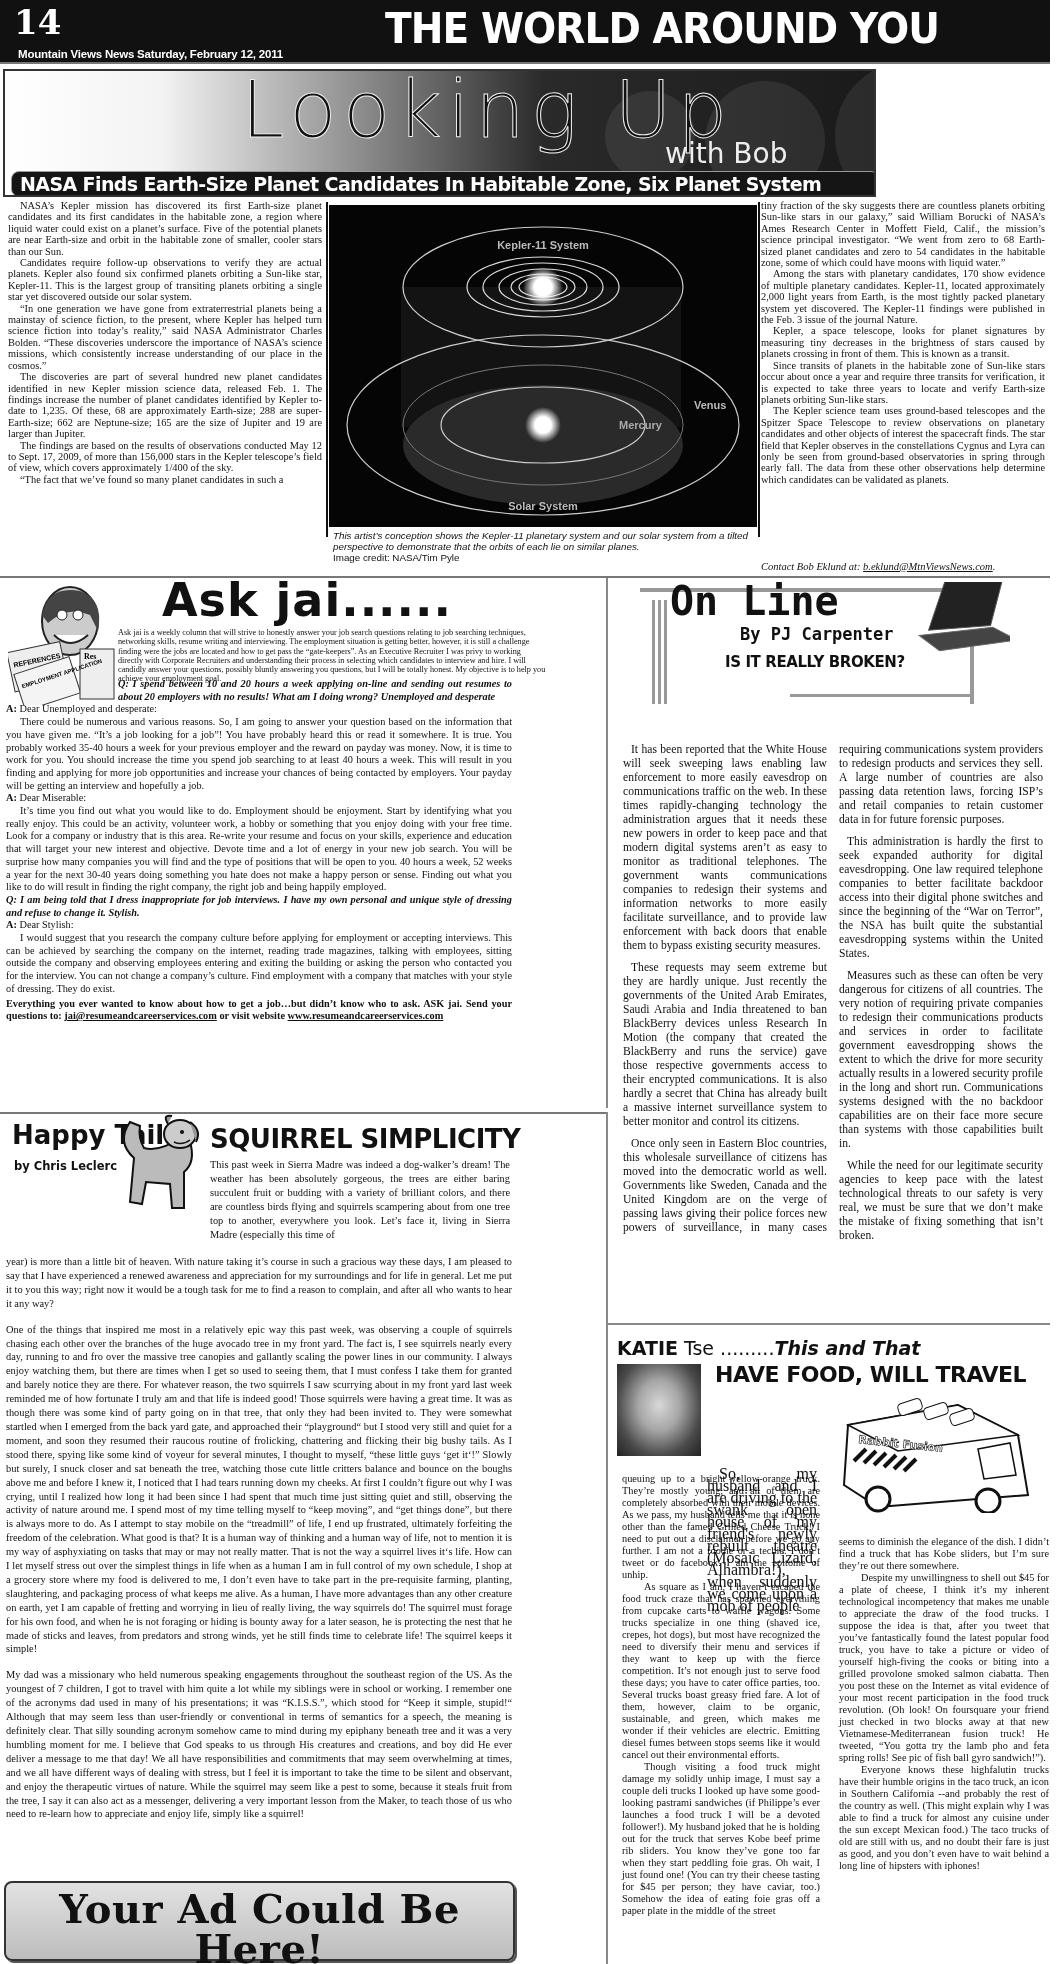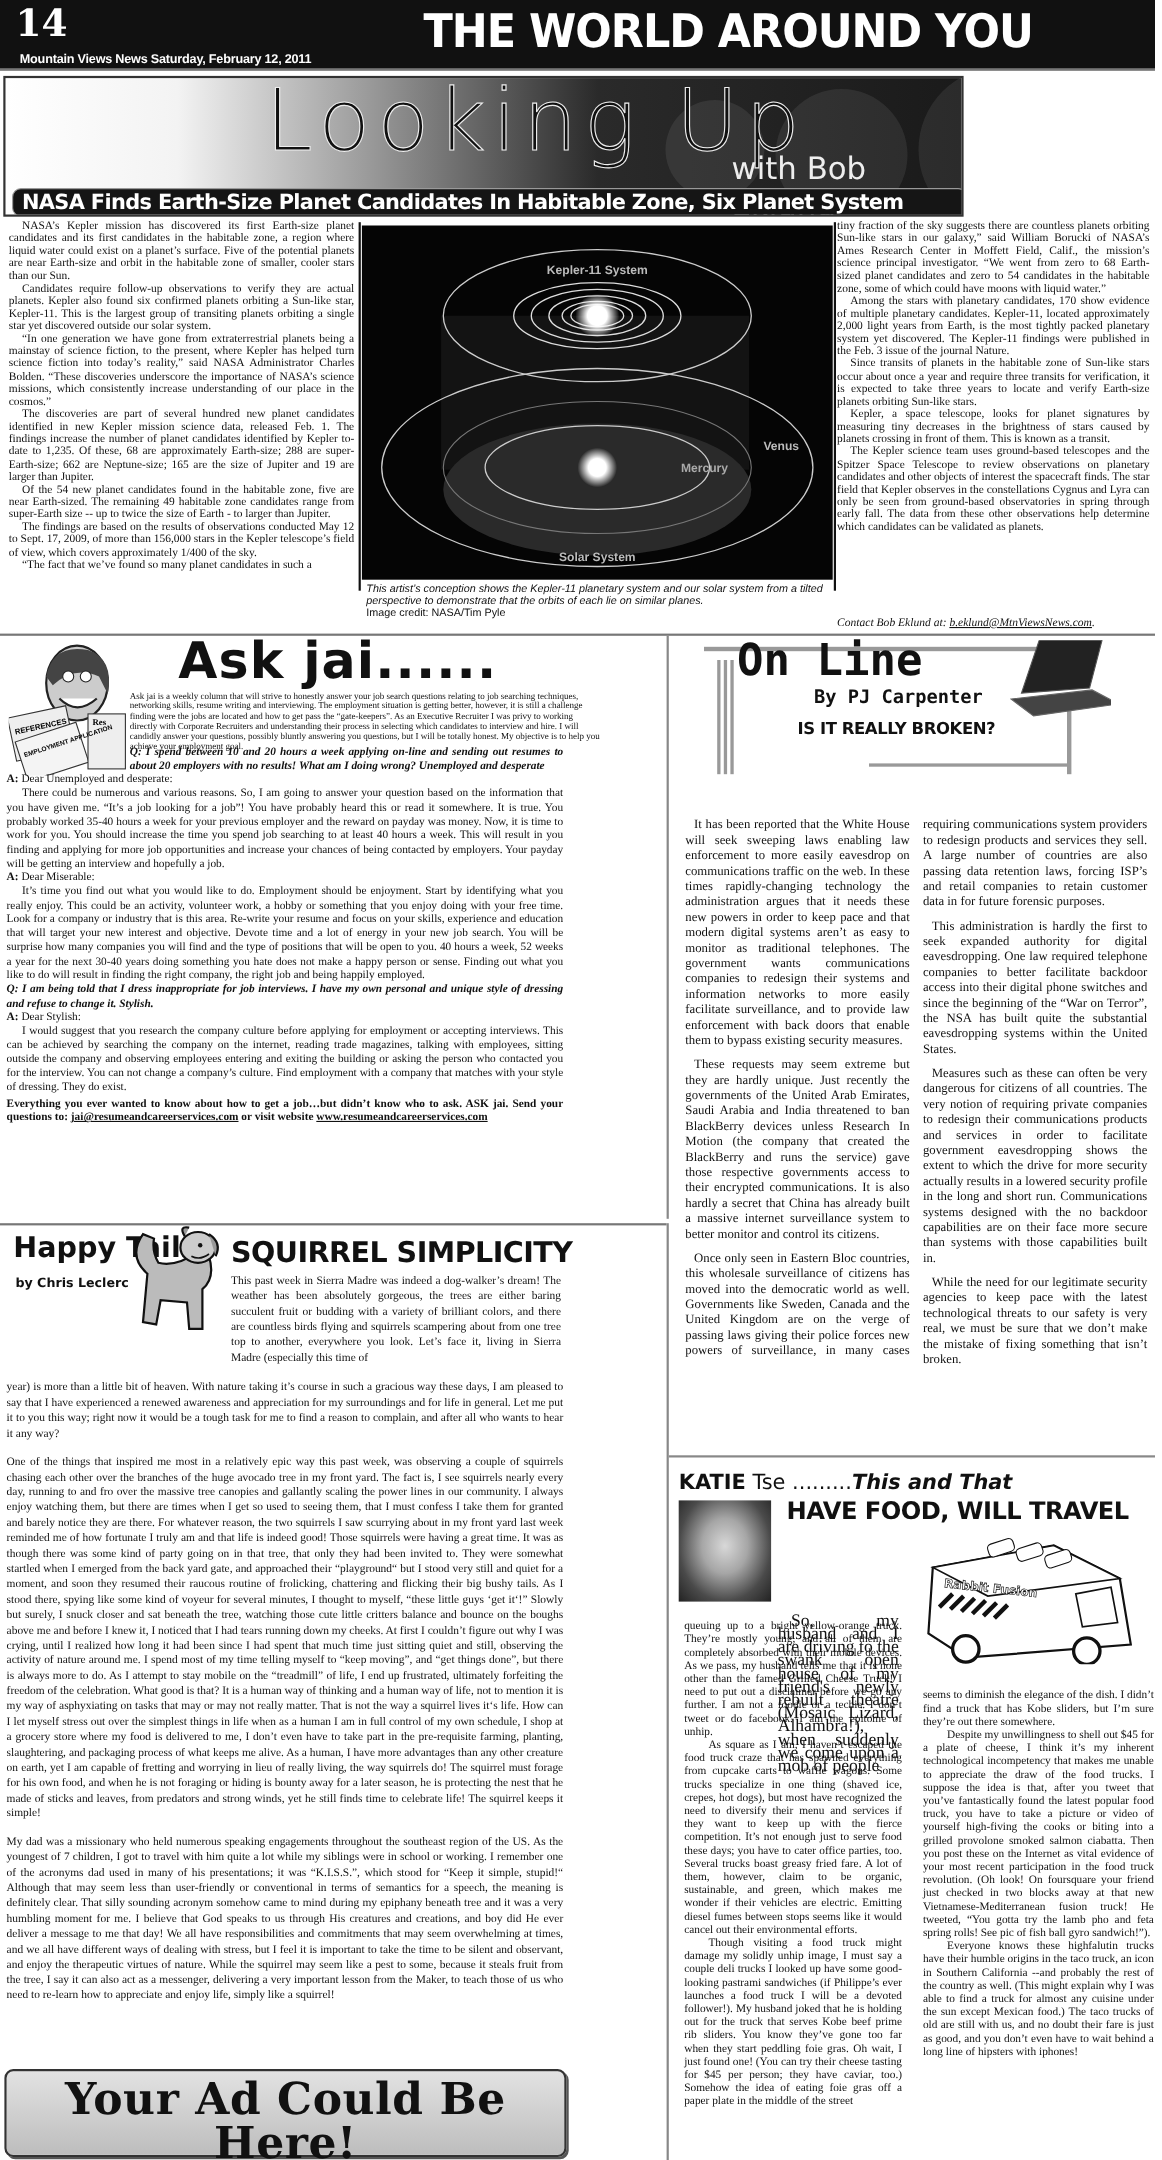--- a/index.html
+++ b/index.html
@@ -87,21 +87,20 @@
   <div class="abs portrait"></div>
   <div class="abs glasses"></div>
   <div class="abs headline-pill">NASA Finds Earth-Size Planet Candidates In Habitable Zone, Six Planet System</div>
 </div>
 
 <div class="abs col-text kepler-left">
   <p>NASA’s Kepler mission has discovered its first Earth-size planet candidates and its first candidates in the habitable zone, a region where liquid water could exist on a planet’s surface.  Five of the potential planets are near Earth-size and orbit in the habitable zone of smaller, cooler stars than our Sun.</p>
   <p>Candidates require follow-up observations to verify they are actual planets.  Kepler also found six confirmed planets orbiting a Sun-like star, Kepler-11.  This is the largest group of transiting planets orbiting a single star yet discovered outside our solar system.</p>
   <p>“In one generation we have gone from extraterrestrial planets being a mainstay of science fiction, to the present, where Kepler has helped turn science fiction into today’s reality,” said NASA Administrator Charles Bolden.  “These discoveries underscore the importance of NASA’s science missions, which consistently increase understanding of our place in the cosmos.”</p>
   <p>The discoveries are part of several hundred new planet candidates identified in new Kepler mission science data, released Feb. 1.  The findings increase the number of planet candidates identified by Kepler to-date to 1,235.  Of these, 68 are approximately Earth-size; 288 are super-Earth-size; 662 are Neptune-size; 165 are the size of Jupiter and 19 are larger than Jupiter.</p>
-  <p>Of the 54 new planet candidates found in the habitable zone, five are near Earth-sized.  The remaining 49 habitable zone candidates range from super-Earth size -- up to twice the size of Earth - to larger than Jupiter.</p>
   <p>The findings are based on the results of observations conducted May 12 to Sept. 17, 2009, of more than 156,000 stars in the Kepler telescope’s field of view, which covers approximately 1/400 of the sky.</p>
   <p>“The fact that we’ve found so many planet candidates in such a</p>
 </div>
 <div class="abs vrule" style="left:326px;top:202px;height:335px;"></div>
 
 <div class="abs kepler-img">
   <svg viewBox="0 0 428 322">
     <defs>
       <radialGradient id="sun" cx="50%" cy="50%" r="50%">
         <stop offset="0%" stop-color="#fff"></stop>
@@ -130,22 +129,22 @@
 </div>
 <div class="abs caption">
   <div>This artist’s conception shows the Kepler-11 planetary system and our solar system from a tilted perspective to demonstrate that the orbits of each lie on similar planes.</div>
   <div class="credit">Image credit: NASA/Tim Pyle</div>
 </div>
 <div class="abs vrule" style="left:758px;top:202px;height:335px;"></div>
 
 <div class="abs col-text kepler-right">
   <p style="text-indent:0">tiny fraction of the sky suggests there are countless planets orbiting Sun-like stars in our galaxy,” said William Borucki of NASA’s Ames Research Center in Moffett Field, Calif., the mission’s science principal investigator.  “We went from zero to 68 Earth-sized planet candidates and zero to 54 candidates in the habitable zone, some of which could have moons with liquid water.”</p>
   <p>Among the stars with planetary candidates, 170 show evidence of multiple planetary candidates.  Kepler-11, located approximately 2,000 light years from Earth, is the most tightly packed planetary system yet discovered.  The Kepler-11 findings were published in the Feb. 3 issue of the journal Nature.</p>
+  <p>Kepler, a space telescope, looks for planet signatures by measuring tiny decreases in the brightness of stars caused by planets crossing in front of them.  This is known as a transit.</p>
   <p>Since transits of planets in the habitable zone of Sun-like stars occur about once a year and require three transits for verification, it is expected to take three years to locate and verify Earth-size planets orbiting Sun-like stars.</p>
-  <p>Kepler, a space telescope, looks for planet signatures by measuring tiny decreases in the brightness of stars caused by planets crossing in front of them.  This is known as a transit.</p>
   <p>The Kepler science team uses ground-based telescopes and the Spitzer Space Telescope to review observations on planetary candidates and other objects of interest the spacecraft finds.  The star field that Kepler observes in the constellations Cygnus and Lyra can only be seen from ground-based observatories in spring through early fall.  The data from these other observations help determine which candidates can be validated as planets.</p>
 </div>
 <div class="abs contact">
   <span>Contact Bob Eklund at: </span><a href="#">b.eklund@MtnViewsNews.com</a><span>.</span>
 </div>
 
 <div class="abs hrule" style="left:0;top:576px;width:1050px;"></div>
 <div class="abs vrule" style="left:606px;top:578px;width:2px;height:530px;background:#888;"></div>
 
 <svg class="abs askjai-illus" viewBox="0 0 110 120">

